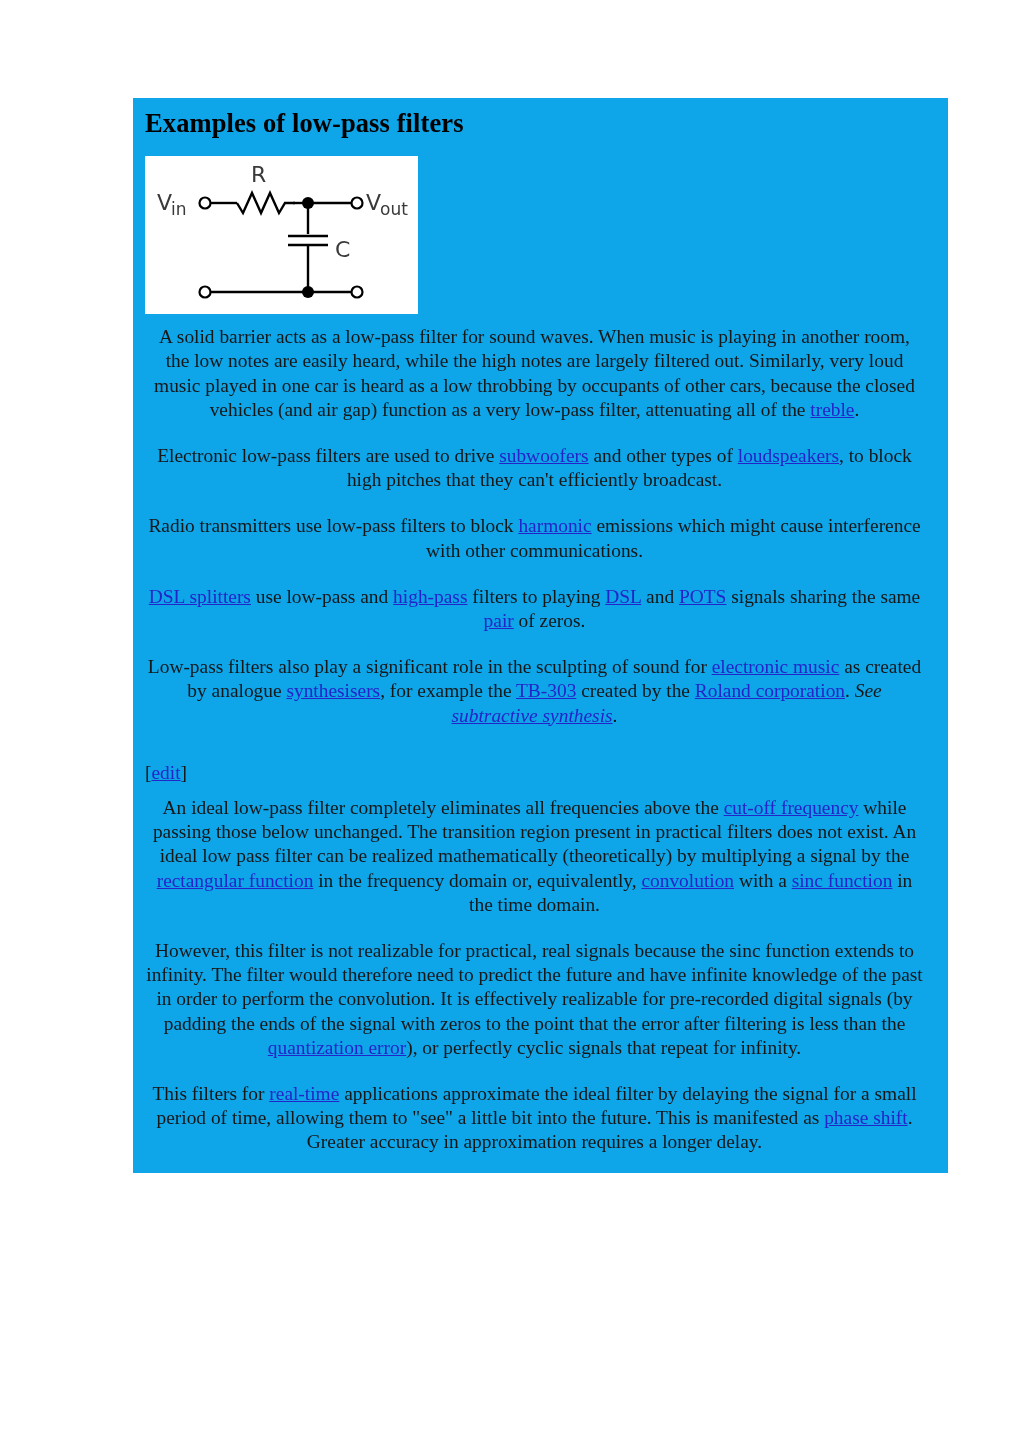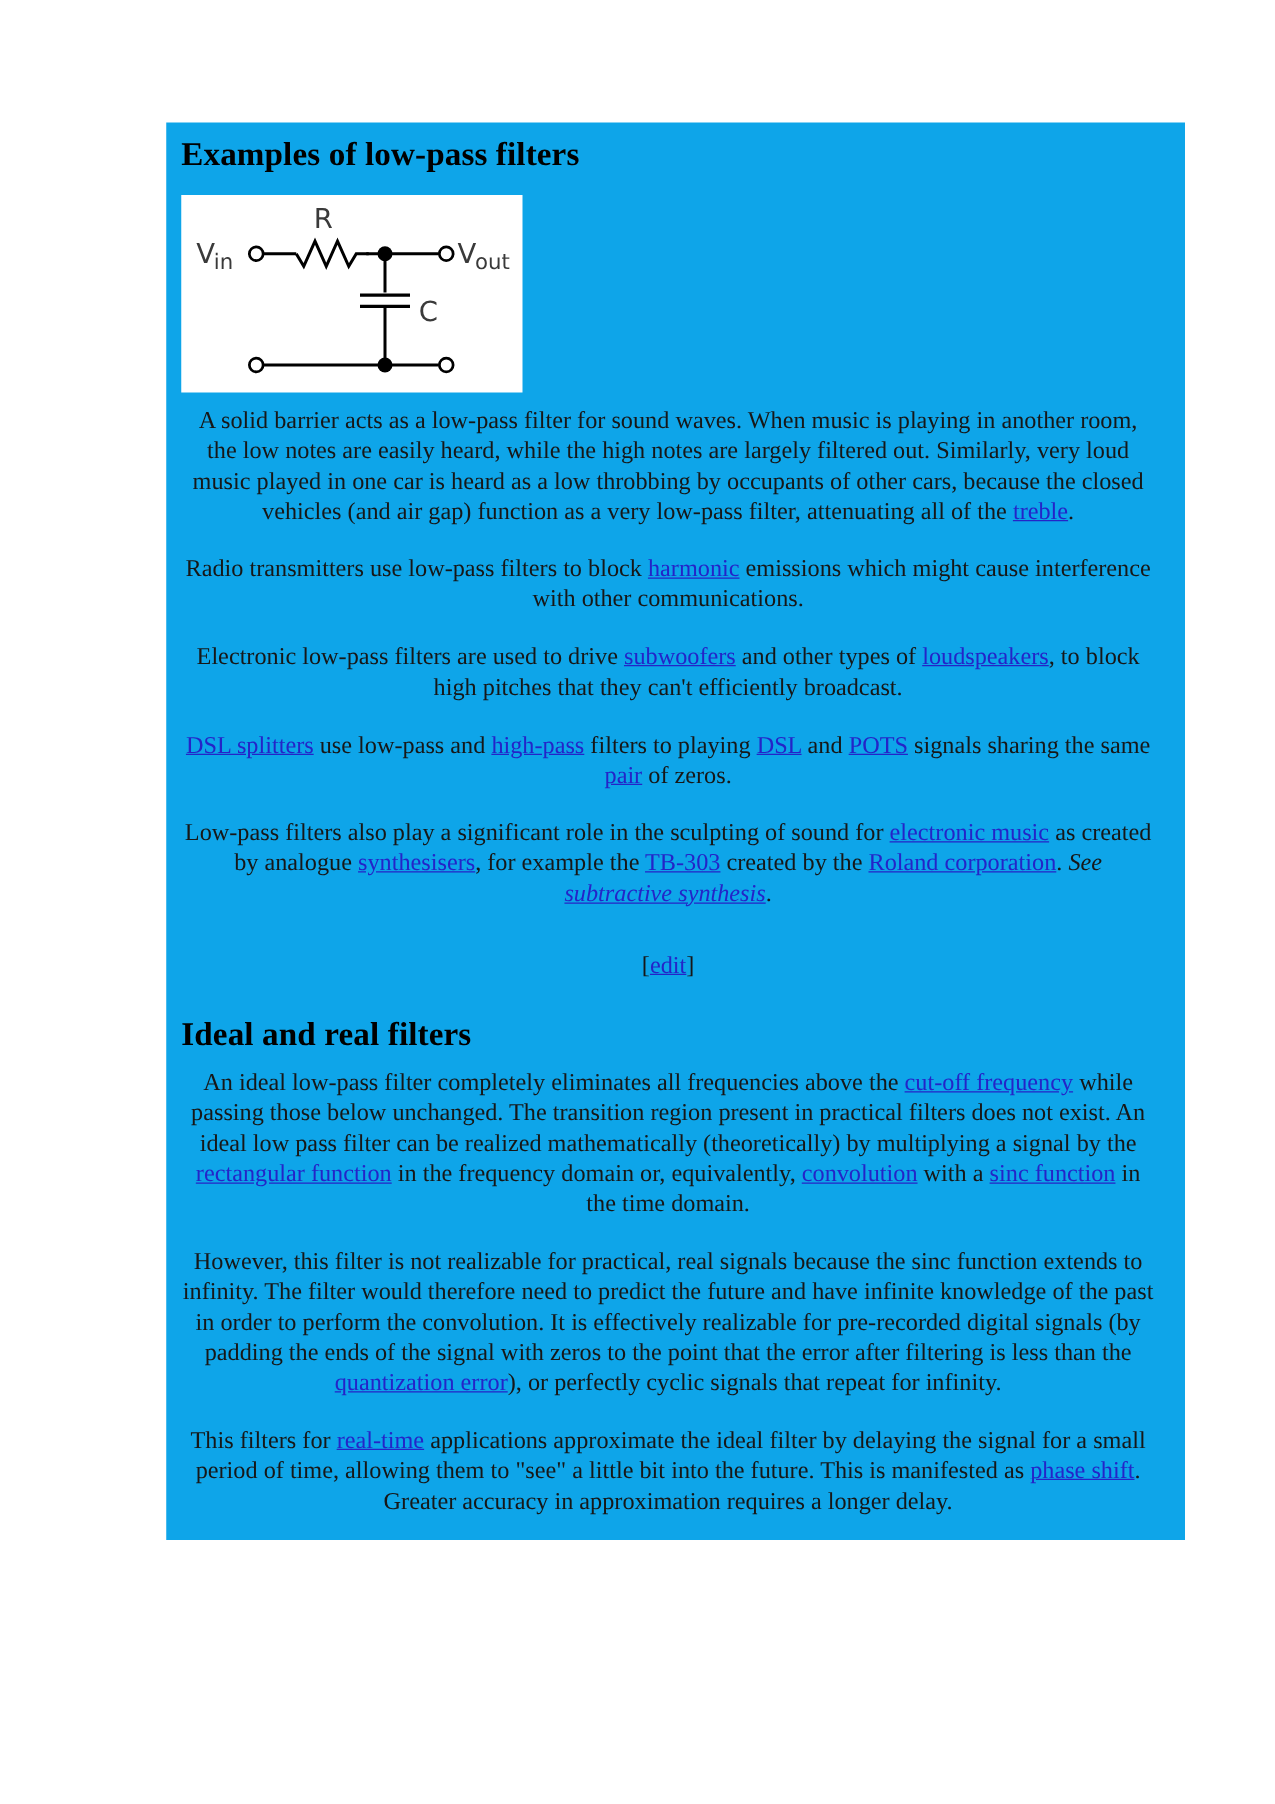--- a/index.html
+++ b/index.html
@@ -65,21 +65,20 @@
     color: #171717;
     margin: 0;
     padding: 15px 24px 2px 12px;
   }
   p.edit-line {
     font-size: 19.4px;
     line-height: 24.2px;
     color: #171717;
     margin: 0;
     padding: 22px 24px 0 12px;
-    text-align: center;
   }
   p.last {
     padding-bottom: 18px;
   }
   a.link {
     color: #2424c8;
     text-decoration: underline;
     text-underline-offset: 1px;
   }
   .ital {
@@ -135,31 +134,30 @@
       <line x1="66" y1="136" x2="158" y2="136" stroke="#000000" stroke-width="2.4"></line>
       <circle cx="163" cy="136" r="6" fill="#000000"></circle>
       <line x1="168" y1="136" x2="206" y2="136" stroke="#000000" stroke-width="2.4"></line>
       <circle cx="212" cy="136" r="5.5" fill="#ffffff" stroke="#000000" stroke-width="2.2"></circle>
     </svg>
   </div>
 
 
   <p class="para"><span>A solid barrier acts as a low-pass filter for sound waves. When music is playing in another room, the low notes are easily heard, while the high notes are largely filtered out. Similarly, very loud music played in one car is heard as a low throbbing by occupants of other cars, because the closed vehicles (and air gap) function as a very low-pass filter, attenuating all of the </span><a class="link" href="#">treble</a><span>.</span></p>
 
+  <p class="para"><span>Electronic low-pass filters are used to drive </span><a class="link" href="#">subwoofers</a><span> and other types of </span><a class="link" href="#">loudspeakers</a><span>, to block high pitches that they can't efficiently broadcast.</span></p>
+
   <p class="para"><span>Radio transmitters use low-pass filters to block </span><a class="link" href="#">harmonic</a><span> emissions which might cause interference with other communications.</span></p>
-
-  <p class="para"><span>Electronic low-pass filters are used to drive </span><a class="link" href="#">subwoofers</a><span> and other types of </span><a class="link" href="#">loudspeakers</a><span>, to block high pitches that they can't efficiently broadcast.</span></p>
 
   <p class="para"><a class="link" href="#">DSL splitters</a><span> use low-pass and </span><a class="link" href="#">high-pass</a><span> filters to playing </span><a class="link" href="#">DSL</a><span> and </span><a class="link" href="#">POTS</a><span> signals sharing the same </span><a class="link" href="#">pair</a><span> of zeros.</span></p>
 
   <p class="para"><span>Low-pass filters also play a significant role in the sculpting of sound for </span><a class="link" href="#">electronic music</a><span> as created by analogue </span><a class="link" href="#">synthesisers</a><span>, for example the </span><a class="link" href="#">TB-303</a><span> created by the </span><a class="link" href="#">Roland corporation</a><span>. </span><span class="ital">See </span><span class="ital"><a class="link" href="#">subtractive synthesis</a></span><span>.</span></p>
 
   <p class="edit-line"><span>[</span><a class="link" href="#">edit</a><span>]</span></p>
 
-  <h1 class="section-title-2">Ideal and real filters</h1>
 
   <p class="para"><span>An ideal low-pass filter completely eliminates all frequencies above the </span><a class="link" href="#">cut-off frequency</a><span> while passing those below unchanged. The transition region present in practical filters does not exist. An ideal low pass filter can be realized mathematically (theoretically) by multiplying a signal by the </span><a class="link" href="#">rectangular function</a><span> in the frequency domain or, equivalently, </span><a class="link" href="#">convolution</a><span> with a </span><a class="link" href="#">sinc function</a><span> in the time domain.</span></p>
 
   <p class="para"><span>However, this filter is not realizable for practical, real signals because the sinc function extends to infinity. The filter would therefore need to predict the future and have infinite knowledge of the past in order to perform the convolution. It is effectively realizable for pre-recorded digital signals (by padding the ends of the signal with zeros to the point that the error after filtering is less than the </span><a class="link" href="#">quantization error</a><span>), or perfectly cyclic signals that repeat for infinity.</span></p>
 
   <p class="para last"><span>This filters for </span><a class="link" href="#">real-time</a><span> applications approximate the ideal filter by delaying the signal for a small period of time, allowing them to "see" a little bit into the future. This is manifested as </span><a class="link" href="#">phase shift</a><span>. Greater accuracy in approximation requires a longer delay.</span></p>
 
 </div>
 
 </body></html>

